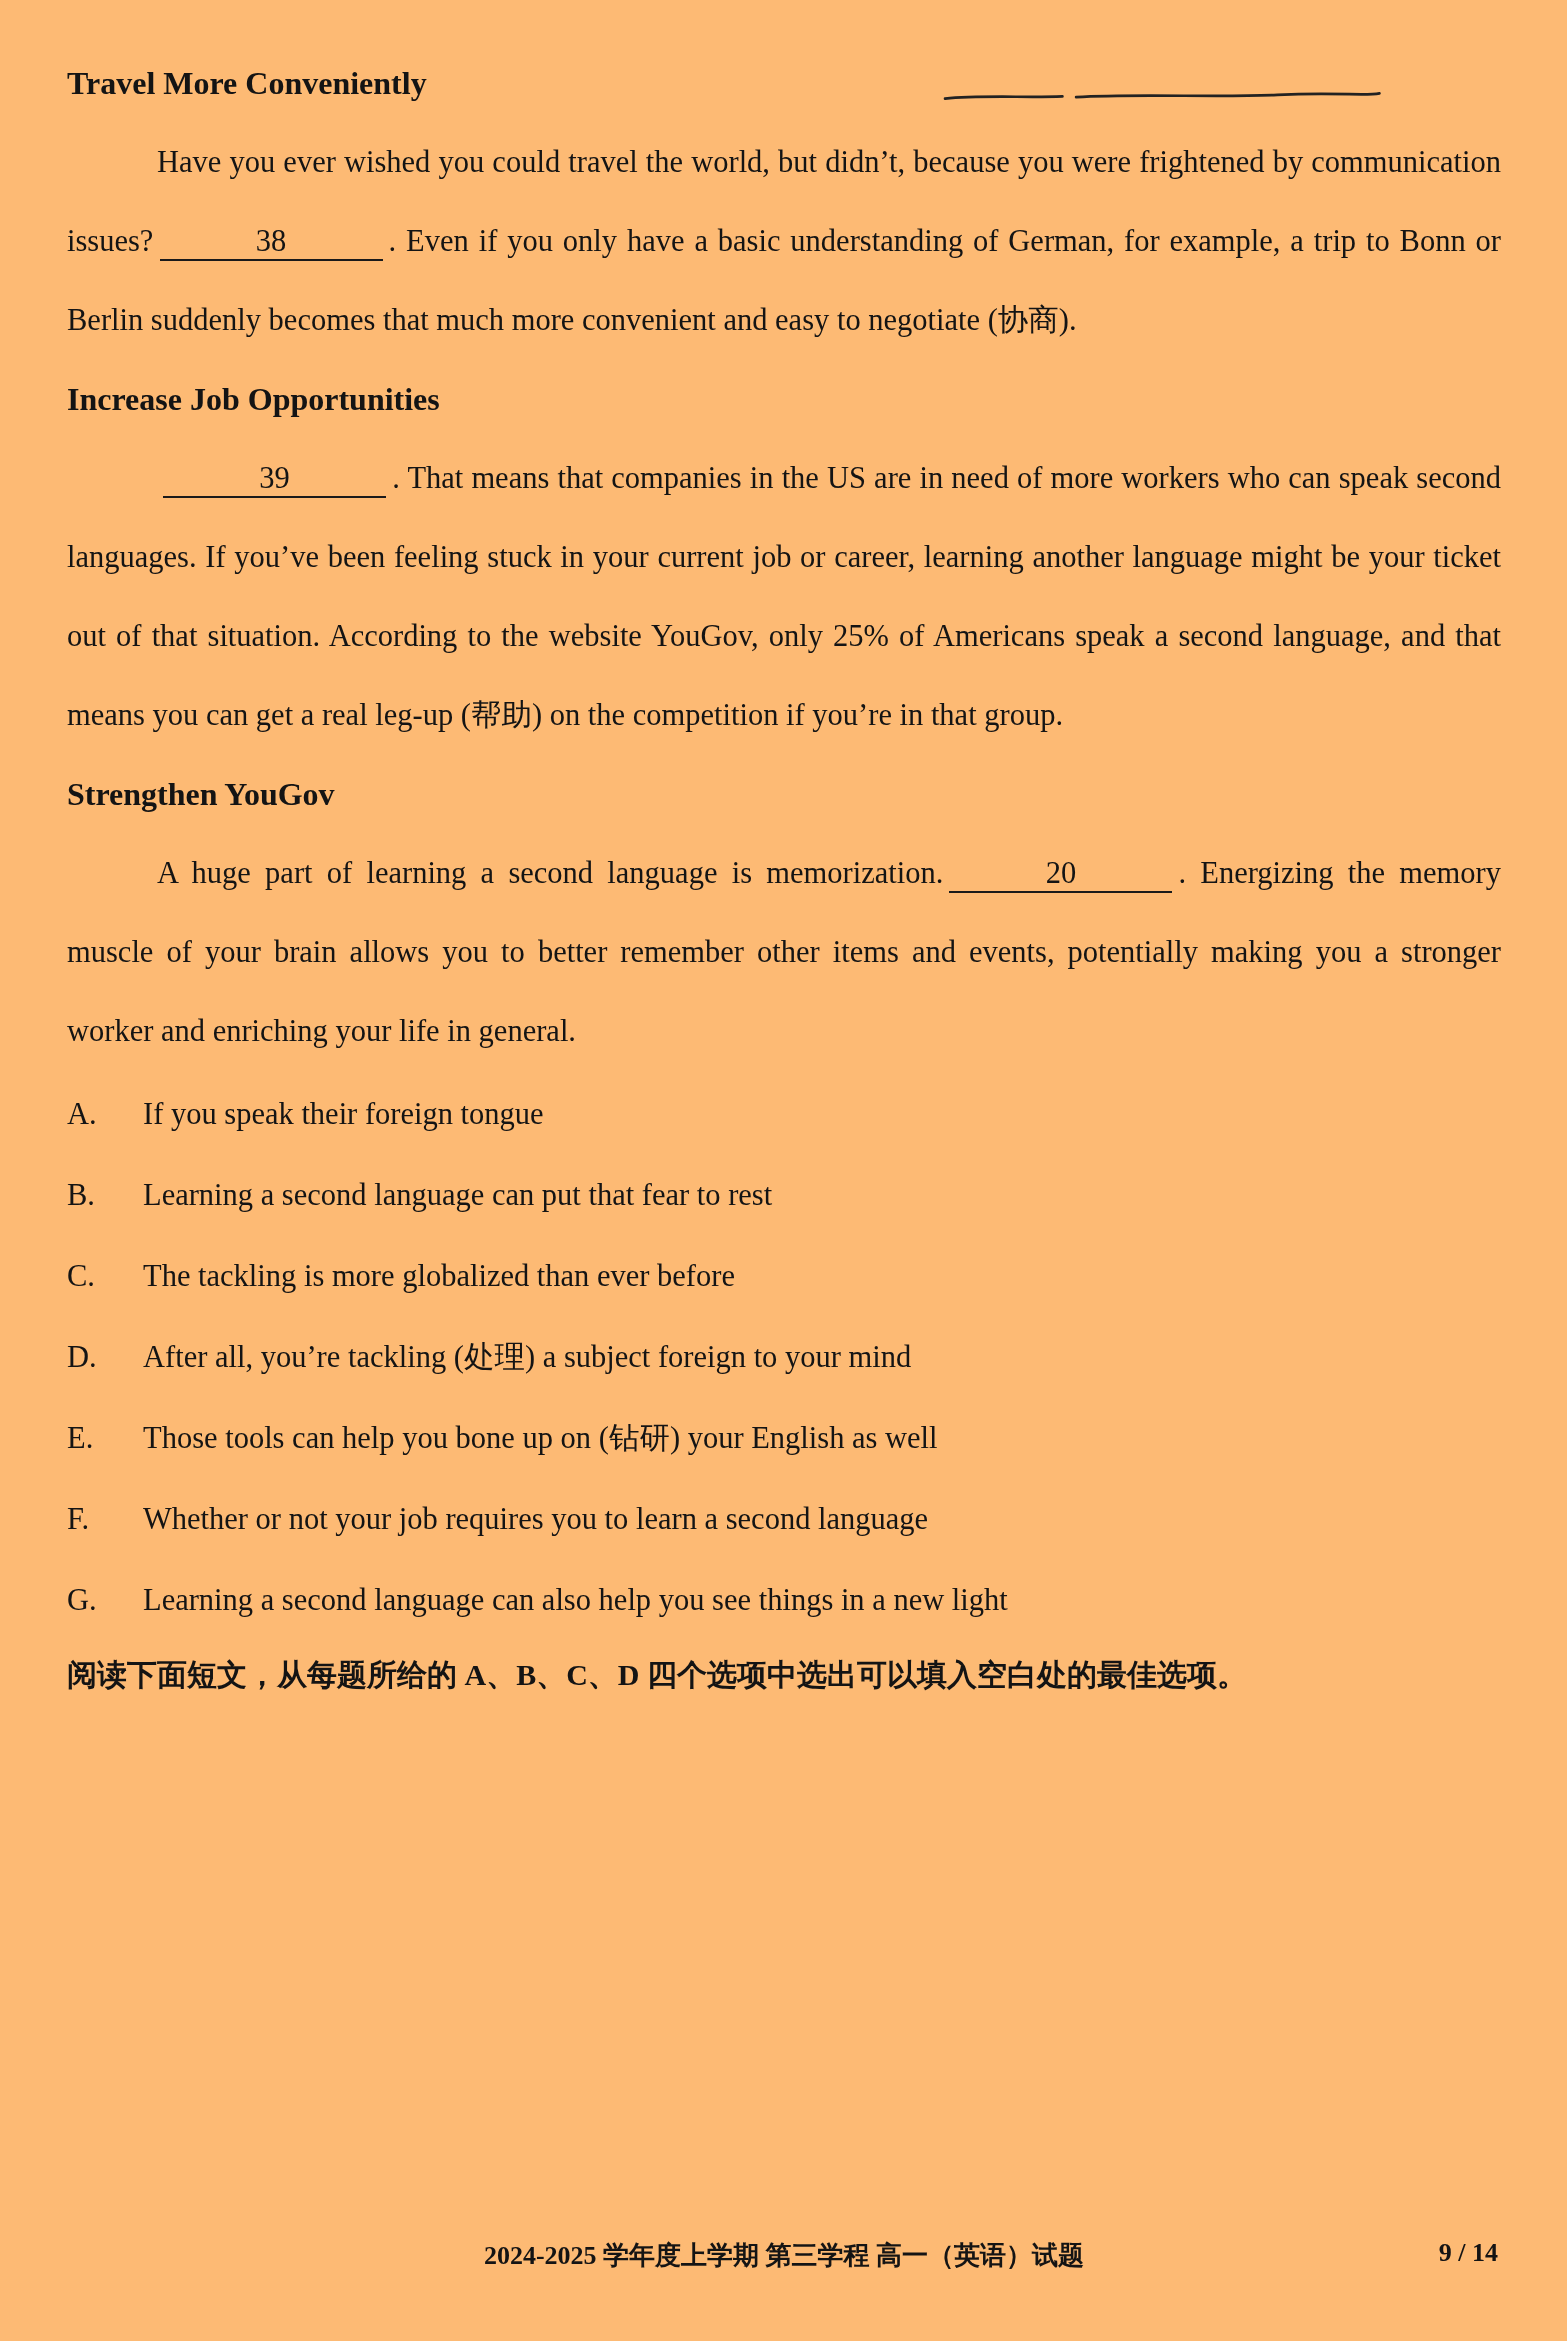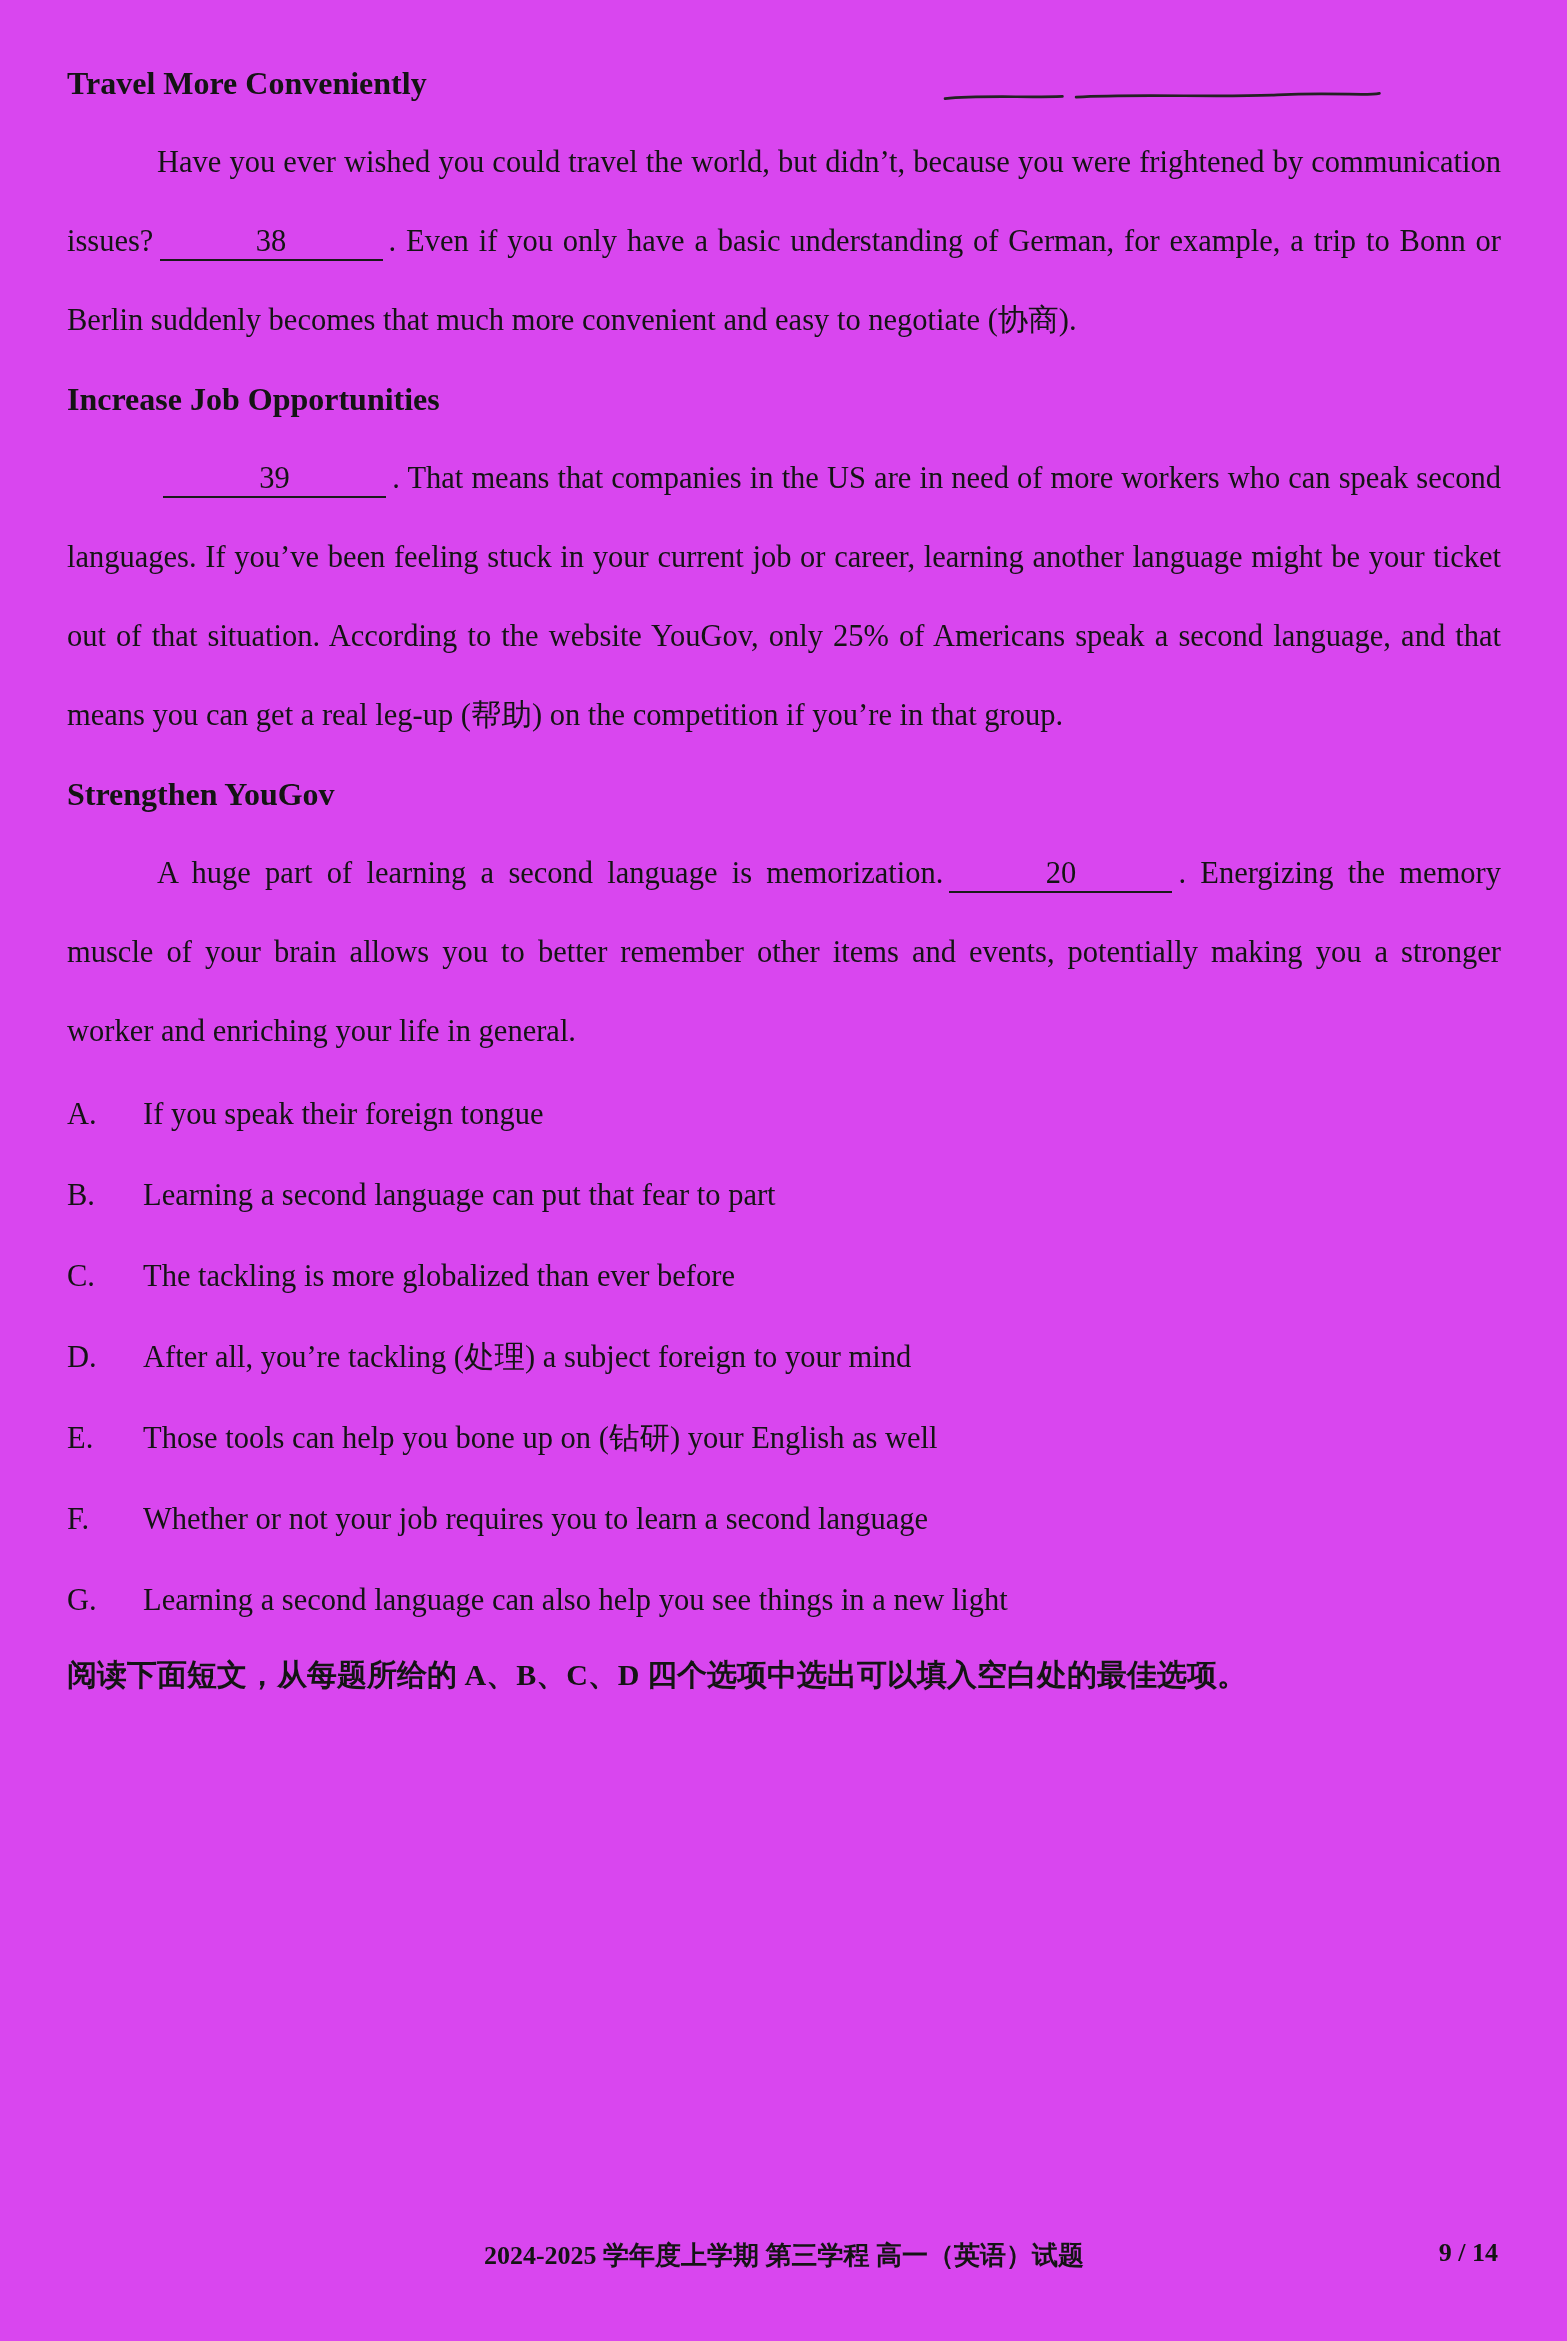--- a/index.html
+++ b/index.html
@@ -5,21 +5,21 @@
   * { margin:0; padding:0; box-sizing:border-box; }
   html,body { background:#ffffff; }
   body {
     width:1568px; height:2342px;
     font-family:"Liberation Serif","DejaVu Serif",serif;
     color:#141414;
   }
   .page {
     position:relative;
     width:1568px; height:2342px;
-    background:#d946ef;
+    background:#fdba74;
     padding:44px 67px 0 67px;
     overflow:hidden;
   }
   .heading {
     font-size:32px;
     font-weight:bold;
     line-height:79px;
   }
   .para {
     font-size:30.5px;
@@ -90,21 +90,21 @@
 
   <p class="para indent"><span>A huge part of learning a second language is memorization.</span><span class="blank">20</span><span>. Energizing the memory muscle of your brain allows you to better remember other items and events, potentially making you a stronger worker and enriching your life in general.</span></p>
 
   <div class="options">
     <div class="option">
       <span class="opt-letter">A.</span>
       <span class="opt-text">If you speak their foreign tongue</span>
     </div>
     <div class="option">
       <span class="opt-letter">B.</span>
-      <span class="opt-text">Learning a second language can put that fear to part</span>
+      <span class="opt-text">Learning a second language can put that fear to rest</span>
     </div>
     <div class="option">
       <span class="opt-letter">C.</span>
       <span class="opt-text">The tackling is more globalized than ever before</span>
     </div>
     <div class="option">
       <span class="opt-letter">D.</span>
       <span class="opt-text">After all, you’re tackling (处理) a subject foreign to your mind</span>
     </div>
     <div class="option">

